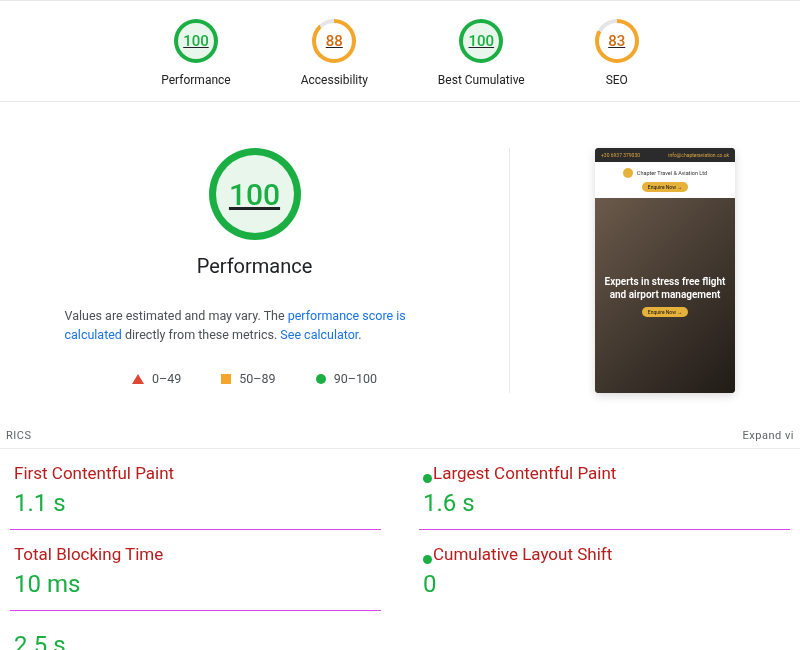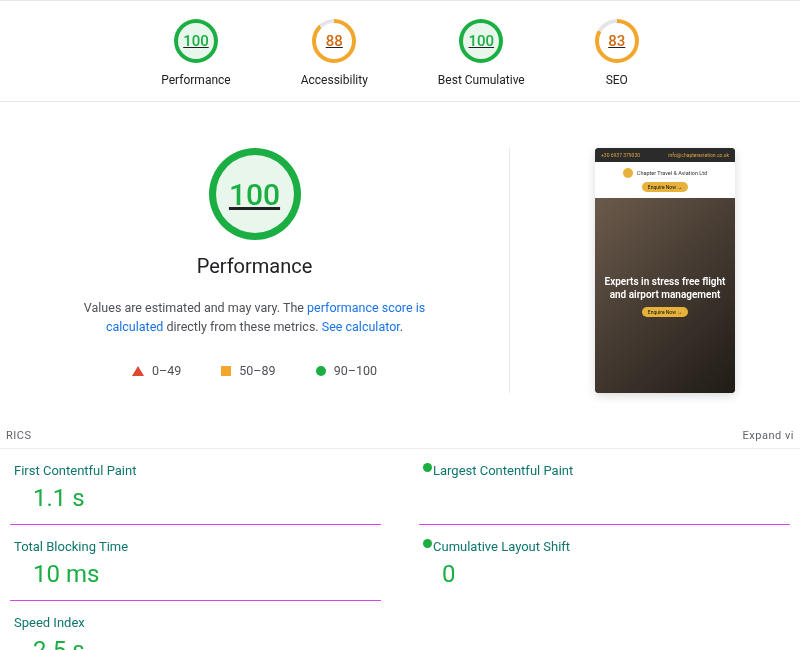--- a/index.html
+++ b/index.html
@@ -60,21 +60,21 @@
     padding: 46px 0 30px 0;
     gap: 20px;
   }
   .detail-left {
     flex: 1;
     display: flex; flex-direction: column; align-items: center;
     padding: 0 10px;
     border-right: 1px solid #e8e8e8;
   }
   .perf-title { font-size: 20px; margin-top: 14px; color:#202124; }
-  .perf-desc { font-size: 12.5px; color:#4d5156; margin-top: 20px; text-align: center; line-height: 1.55; max-width: 380px; }
+  .perf-desc { font-size: 12.5px; color:#4d5156; margin-top: 28px; text-align: left; line-height: 1.55; max-width: 380px; }
   .perf-desc a { color:#1a73e8; text-decoration: none; }
   .legend { display:flex; gap:40px; margin-top:26px; font-size:12.5px; color:#4d5156; align-items:flex-end;}
   .legend span.tri {
     display:inline-block; width:0;height:0;
     border-left:6px solid transparent;border-right:6px solid transparent;
     border-bottom:10px solid #e04733; margin-right:8px; vertical-align:-1px;
   }
   .legend span.sq { display:inline-block;width:10px;height:10px;background:#f2a62b;margin-right:8px;vertical-align:-1px;}
   .legend span.ci { display:inline-block;width:10px;height:10px;border-radius:50%;background:#1aae43;margin-right:8px;vertical-align:-1px;}
 
@@ -100,23 +100,23 @@
   }
   .metrics-grid {
     display:grid; grid-template-columns: 1fr 1fr; column-gap: 38px;
     padding: 0 10px;
   }
   .metric {
     padding: 14px 4px 12px 4px;
     border-top: 1px solid #d946ef;
   }
   .metric:nth-child(1), .metric:nth-child(2) { border-top: none; }
-  .mhead { display:flex; align-items:flex-start; gap:10px; font-size:13px; color:#0f766e;}
+  .mhead { display:flex; align-items:flex-end; gap:10px; font-size:17px; color:#b91c1c;}
   .dot { width:9px;height:9px;border-radius:50%;background:#1aae43;}
-  .mval { font-size:24px; color:#1aae43; margin-top:6px;margin-left:19px; }
+  .mval { font-size:24px; color:#1aae43; margin-top:6px; }
   .metric-col2 .mhead { gap:1px; }
 </style>
 </head>
 <body>
 
 <div class="scores-row">
   <div class="score-item">
     <div class="gauge gauge-sm green" style="--pct:360deg">
       <div class="ring"></div>
         <div class="hole"></div>
@@ -202,36 +202,34 @@
     <div class="mhead">
         <span>First Contentful Paint</span>
       </div>
     <div class="mval">1.1 s</div>
   </div>
   <div class="metric metric-col2">
     <div class="mhead">
         <span class="dot"></span>
         <span>Largest Contentful Paint</span>
       </div>
+    <div class="mval">1.6 s</div>
   </div>
 
   <div class="metric">
     <div class="mhead">
         <span>Total Blocking Time</span>
       </div>
     <div class="mval">10 ms</div>
   </div>
   <div class="metric metric-col2">
     <div class="mhead">
         <span class="dot"></span>
         <span>Cumulative Layout Shift</span>
       </div>
     <div class="mval">0</div>
   </div>
 
   <div class="metric">
-    <div class="mhead">
-        <span>Speed Index</span>
-      </div>
     <div class="mval">2.5 s</div>
   </div>
   <div></div>
 </div>
 
 </body></html>

